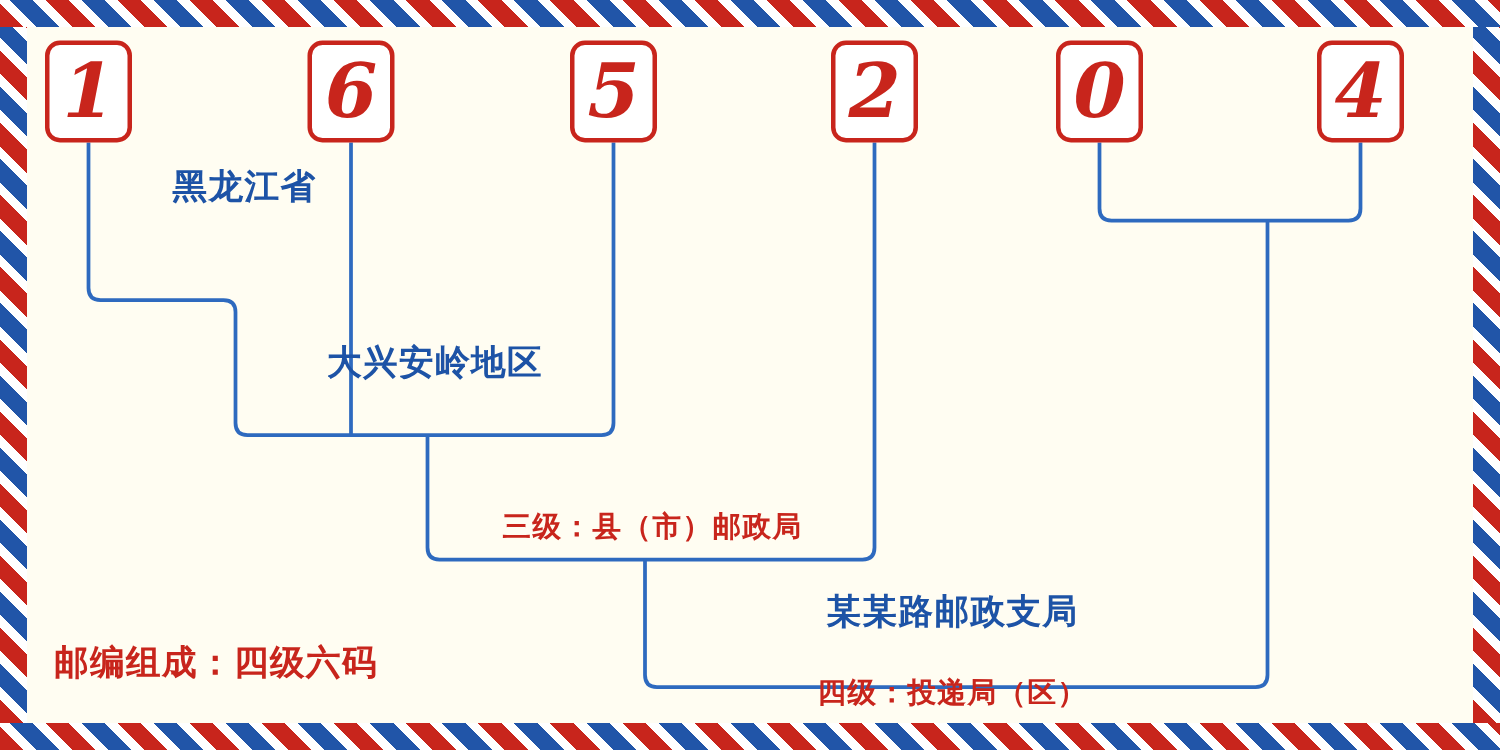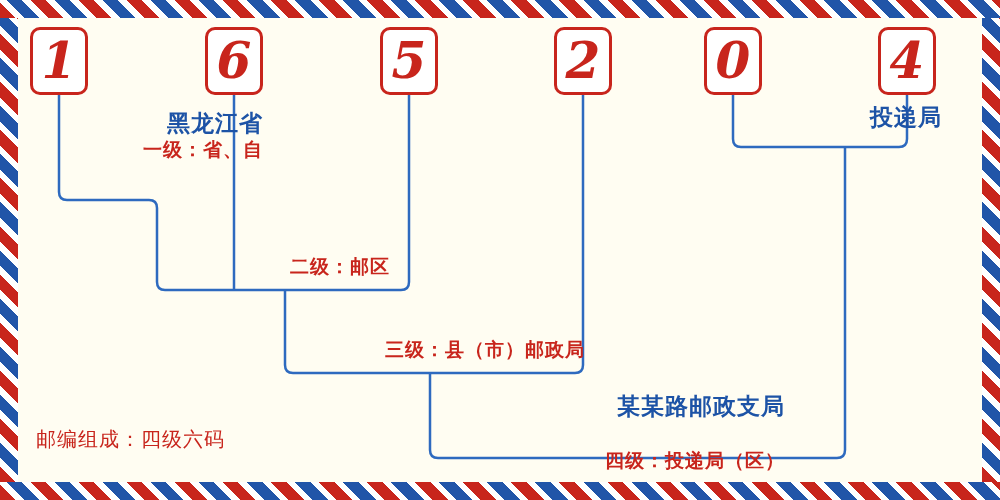--- a/index.html
+++ b/index.html
@@ -51,39 +51,39 @@
   .digit {
     font-family:"DejaVu Serif", serif;
     font-style:italic;
     font-weight:bold;
     font-size:50px;
     line-height:1;
     color: var(--red, #C8251C);
   }
 
   
-  .label { position:absolute; text-align:right; line-height:1.25; white-space:nowrap;font-family:Liberation Mono, monospace; }
+  .label { position:absolute; text-align:center; line-height:1.25; white-space:nowrap; }
   .blue-title {
     color: var(--blue, #1D53A6);
     font-weight:bold;
     font-size:23px;
     letter-spacing:1px;
   }
   .red-desc {
     color: var(--red, #C8251C);
     font-weight:bold;
     font-size:19px;
     letter-spacing:1px;
   }
   .footer-note {
     position:absolute;
     left:36px; top:426px;
     color: var(--red, #C8251C);
-    font-weight:normal;
-    font-size:20px;
+    font-weight:bold;
+    font-size:23px;
     letter-spacing:1px;
     white-space:nowrap;
   }
 </style>
 </head>
 <body>
 
 <div id="stage">
 
   <div class="stripe top">
@@ -120,26 +120,24 @@
       <span class="digit">2</span>
     </div>
   <div class="digit-box" style="left:704px">
       <span class="digit">0</span>
     </div>
   <div class="digit-box" style="left:878px">
       <span class="digit">4</span>
     </div>
 
   <div class="label blue-title" style="left:63px; top:111px; width:200px">黑龙江省</div>
-  <div class="label red-desc" style="left:63px; top:140px; width:200px">一级：省、自</div>
 
-  <div class="label red-desc" style="left:190px; top:257px; width:200px">二级：邮区</div>
+  <div class="label blue-title" style="left:190px; top:228px; width:200px">大兴安岭地区</div>
 
   <div class="label red-desc" style="left:285px; top:340px; width:300px">三级：县（市）邮政局</div>
 
   <div class="label blue-title" style="left:485px; top:394px; width:300px">某某路邮政支局</div>
   <div class="label red-desc" style="left:485px; top:451px; width:300px">四级：投递局（区）</div>
 
-  <div class="label blue-title" style="left:742px; top:105px; width:200px">投递局</div>
 
   <div class="footer-note">邮编组成：四级六码</div>
 
 </div>
 
 </body></html>

